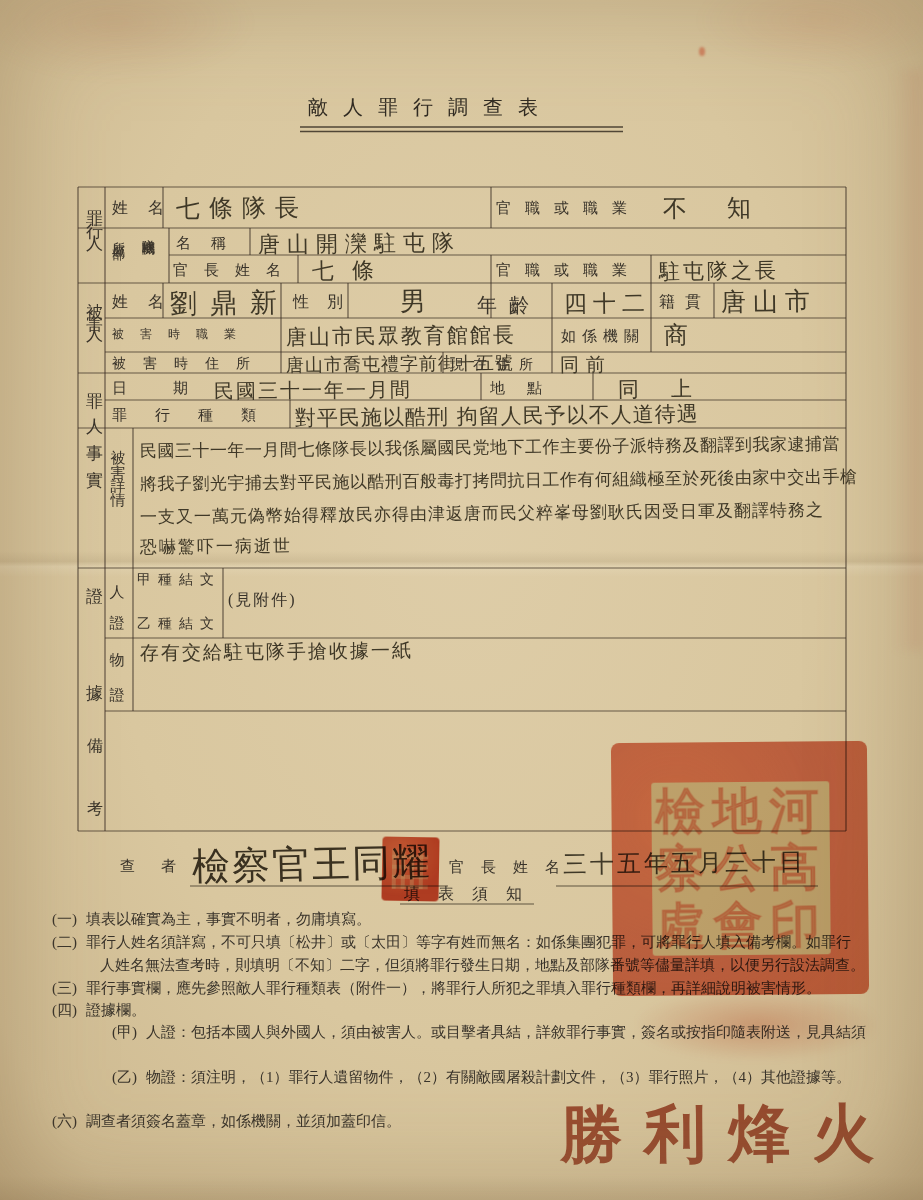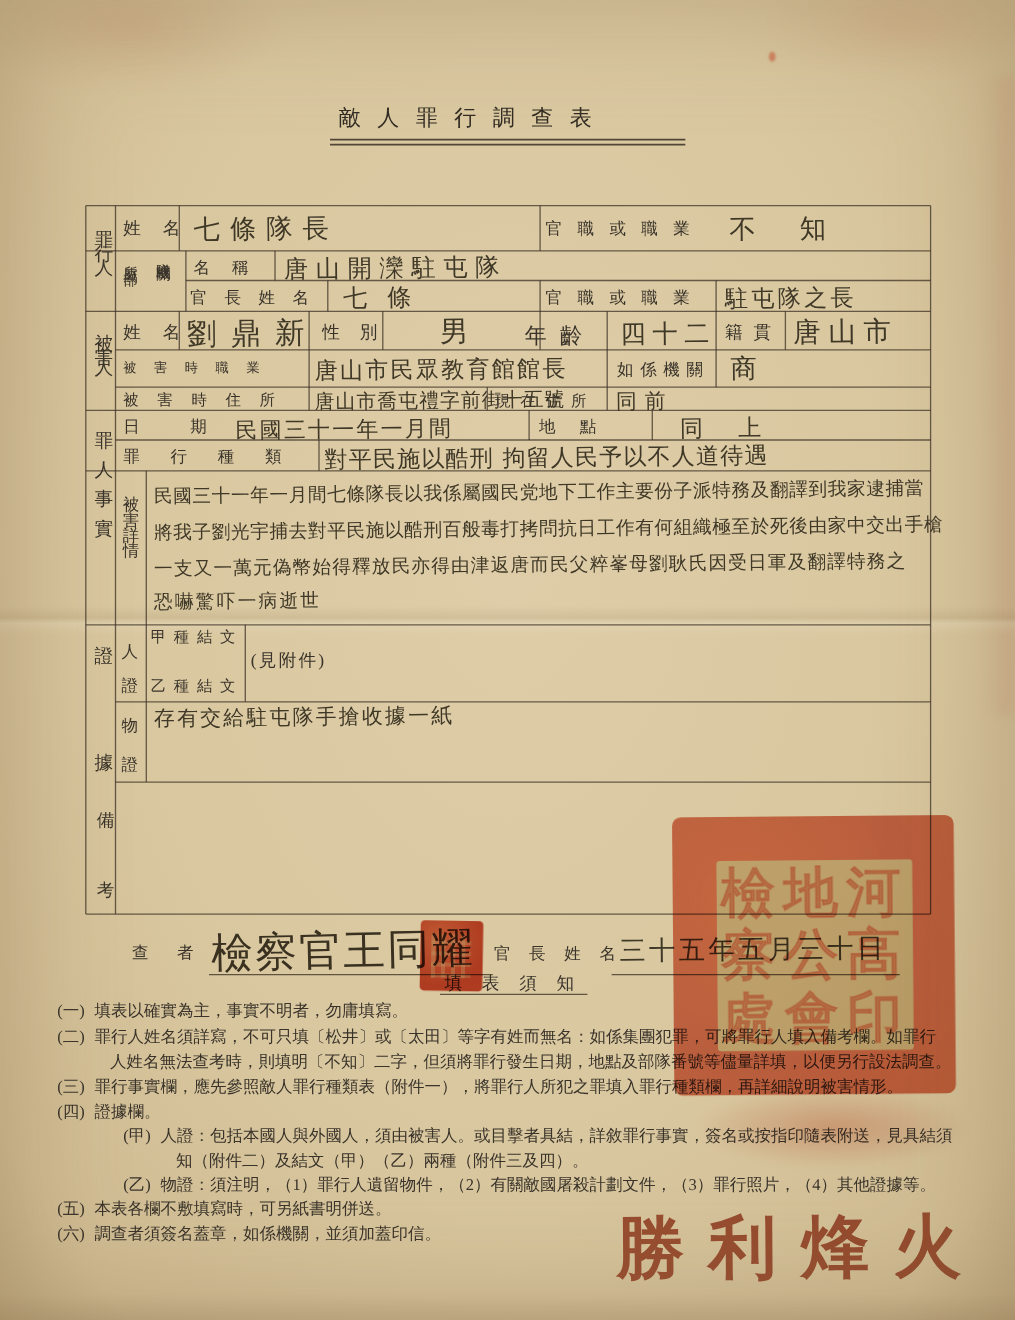--- a/index.html
+++ b/index.html
@@ -121,26 +121,22 @@
   <div class="note" style="left:52px;top:933px">
     <span class="no">(二)</span><span>罪行人姓名須詳寫，不可只填〔松井〕或〔太田〕等字有姓而無名：如係集團犯罪，可將罪行人填入備考欄。如罪行</span></div>
   <div class="note" style="left:100px;top:956px">
     <span>人姓名無法查考時，則填明〔不知〕二字，但須將罪行發生日期，地點及部隊番號等儘量詳填，以便另行設法調查。</span></div>
   <div class="note" style="left:52px;top:979px">
     <span class="no">(三)</span><span>罪行事實欄，應先參照敵人罪行種類表（附件一），將罪行人所犯之罪填入罪行種類欄，再詳細說明被害情形。</span></div>
   <div class="note" style="left:52px;top:1001px">
     <span class="no">(四)</span><span>證據欄。</span></div>
   <div class="note" style="left:112px;top:1023px">
     <span class="no">(甲)</span><span>人證：包括本國人與外國人，須由被害人。或目擊者具結，詳敘罪行事實，簽名或按指印隨表附送，見具結須</span></div>
-  <div class="note" style="left:160px;top:1046px">
-    <span>知（附件二）及結文（甲）（乙）兩種（附件三及四）。</span></div>
   <div class="note" style="left:112px;top:1068px">
     <span class="no">(乙)</span><span>物證：須注明，（1）罪行人遺留物件，（2）有關敵國屠殺計劃文件，（3）罪行照片，（4）其他證據等。</span></div>
-  <div class="note" style="left:52px;top:1090px">
-    <span class="no">(五)</span><span>本表各欄不敷填寫時，可另紙書明併送。</span></div>
   <div class="note" style="left:52px;top:1112px">
     <span class="no">(六)</span><span>調查者須簽名蓋章，如係機關，並須加蓋印信。</span></div>
 
   <div class="abs seal" style="left:612px;top:742px;width:256px;height:253px;border-radius:8px;opacity:.92;
               background:radial-gradient(circle at 25% 30%,rgba(226,112,76,.95),rgba(205,72,42,.8) 55%,rgba(214,90,55,.9));
               filter:blur(.4px);transform:rotate(-.5deg)">
     <div class="abs" style="left:40px;top:40px;right:38px;bottom:40px;background:#dac8a1;border-radius:3px;
                 display:flex;align-items:center;justify-content:center">
       <div style="width:174px;font-family:'DejaVu Serif','Liberation Serif',serif;font-size:50px;line-height:57px;
                   letter-spacing:7px;color:rgba(204,78,46,.55);-webkit-text-stroke:1.5px rgba(204,78,46,.5);

